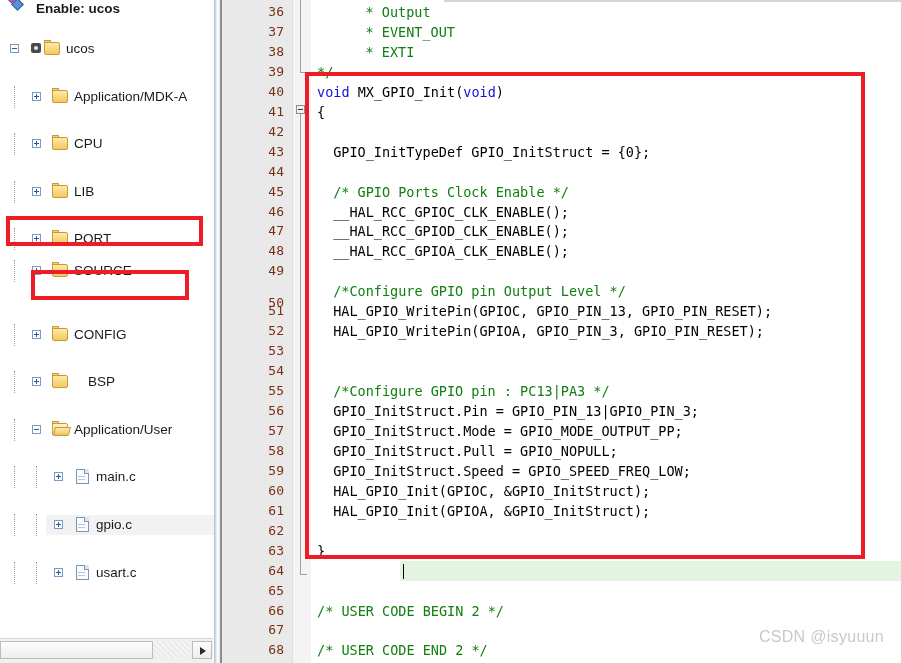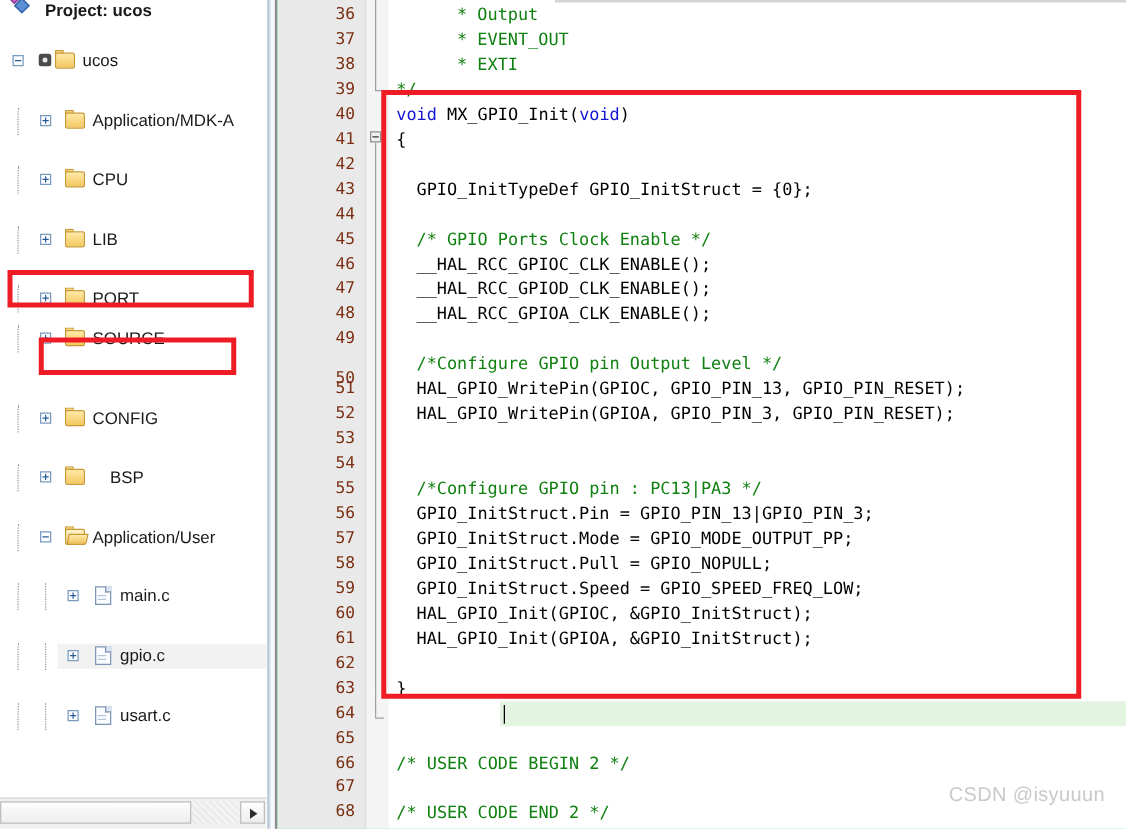--- a/index.html
+++ b/index.html
@@ -132,21 +132,21 @@
     position:absolute;left:214px;top:0;width:8px;height:663px;
     background:linear-gradient(to right,#aabdd2,#ffffff 45%,#c9d4e0);
   }
   #splitter-edge{
     position:absolute;left:220px;top:0;width:2px;height:663px;background:#8d8d8d;
   }
 
   
   #editor{
     position:absolute;left:222px;top:0;right:0;height:663px;
-    background:#86efac;overflow:hidden;
+    background:#fdba74;overflow:hidden;
     font-family:"DejaVu Sans Mono","Liberation Mono",monospace;
   }
   #gutter-bg{
     position:absolute;left:0;top:0;width:70px;height:663px;
     background:#e9e9e9;
   }
   #fold-col{
     position:absolute;left:70px;top:0;width:19px;height:663px;
     background:#f4f4f4;border-left:1px solid #dcdcdc;
   }
@@ -205,21 +205,21 @@
 <div id="app">
 
   <div id="project-panel">
     <div id="tree">
 
       <div class="tnode" id="row-project" style="top:0px;">
         <span id="proj-icon">
           <span class="d1"></span>
             <span class="d2"></span>
         </span>
-        <span class="lbl" style="margin-left:30px;">Project: ucos</span>
+        <span class="lbl" style="margin-left:30px;">Enable: ucos</span>
       </div>
 
       <div id="tree-rows">
           <div class="tnode" style="top: 20px;">
             <span class="exp" style="left: 10px;"></span>
             <span class="gearicon" style="left: 30px;">
               <span class="g"></span>
             </span>
             <span class="ficon" style="left: 44px;">
               <span class="tab"></span>

